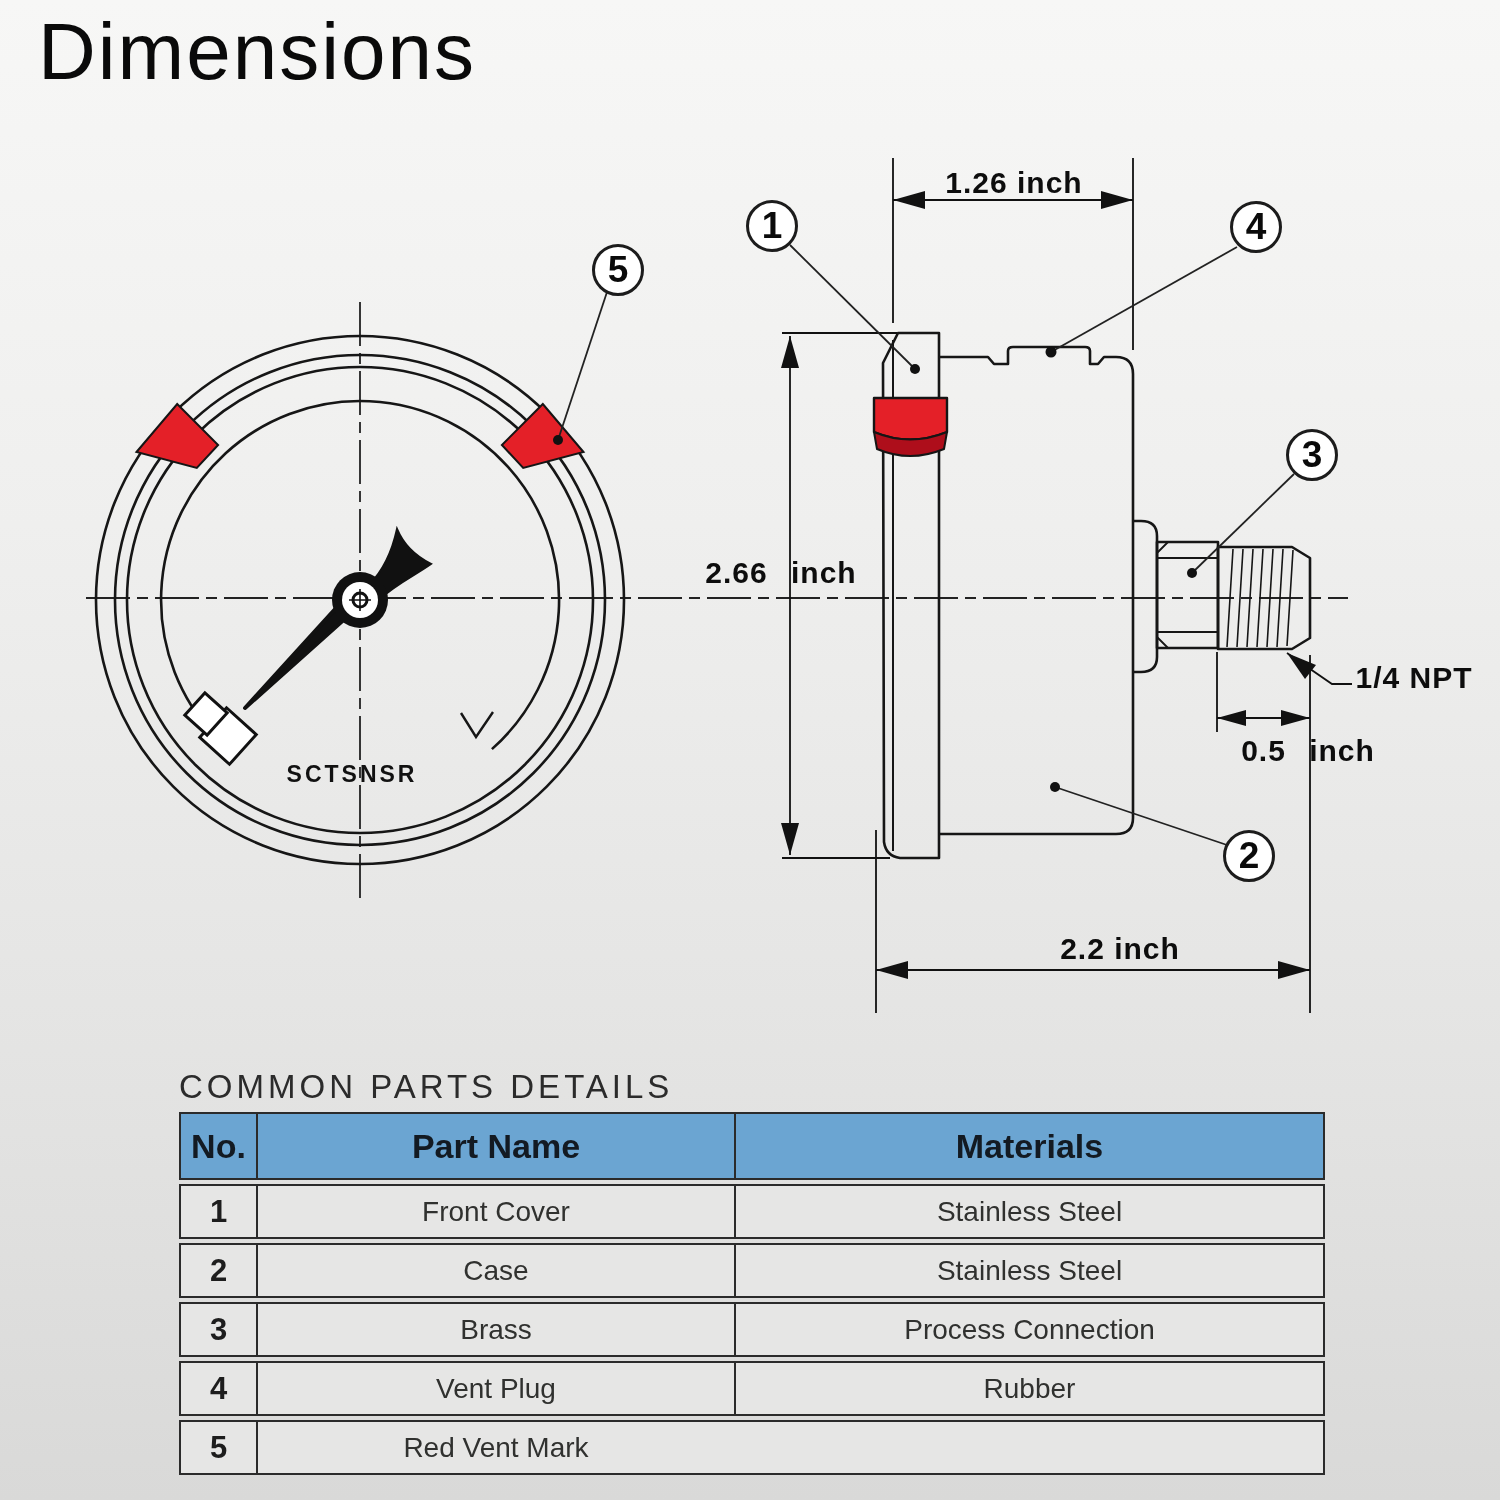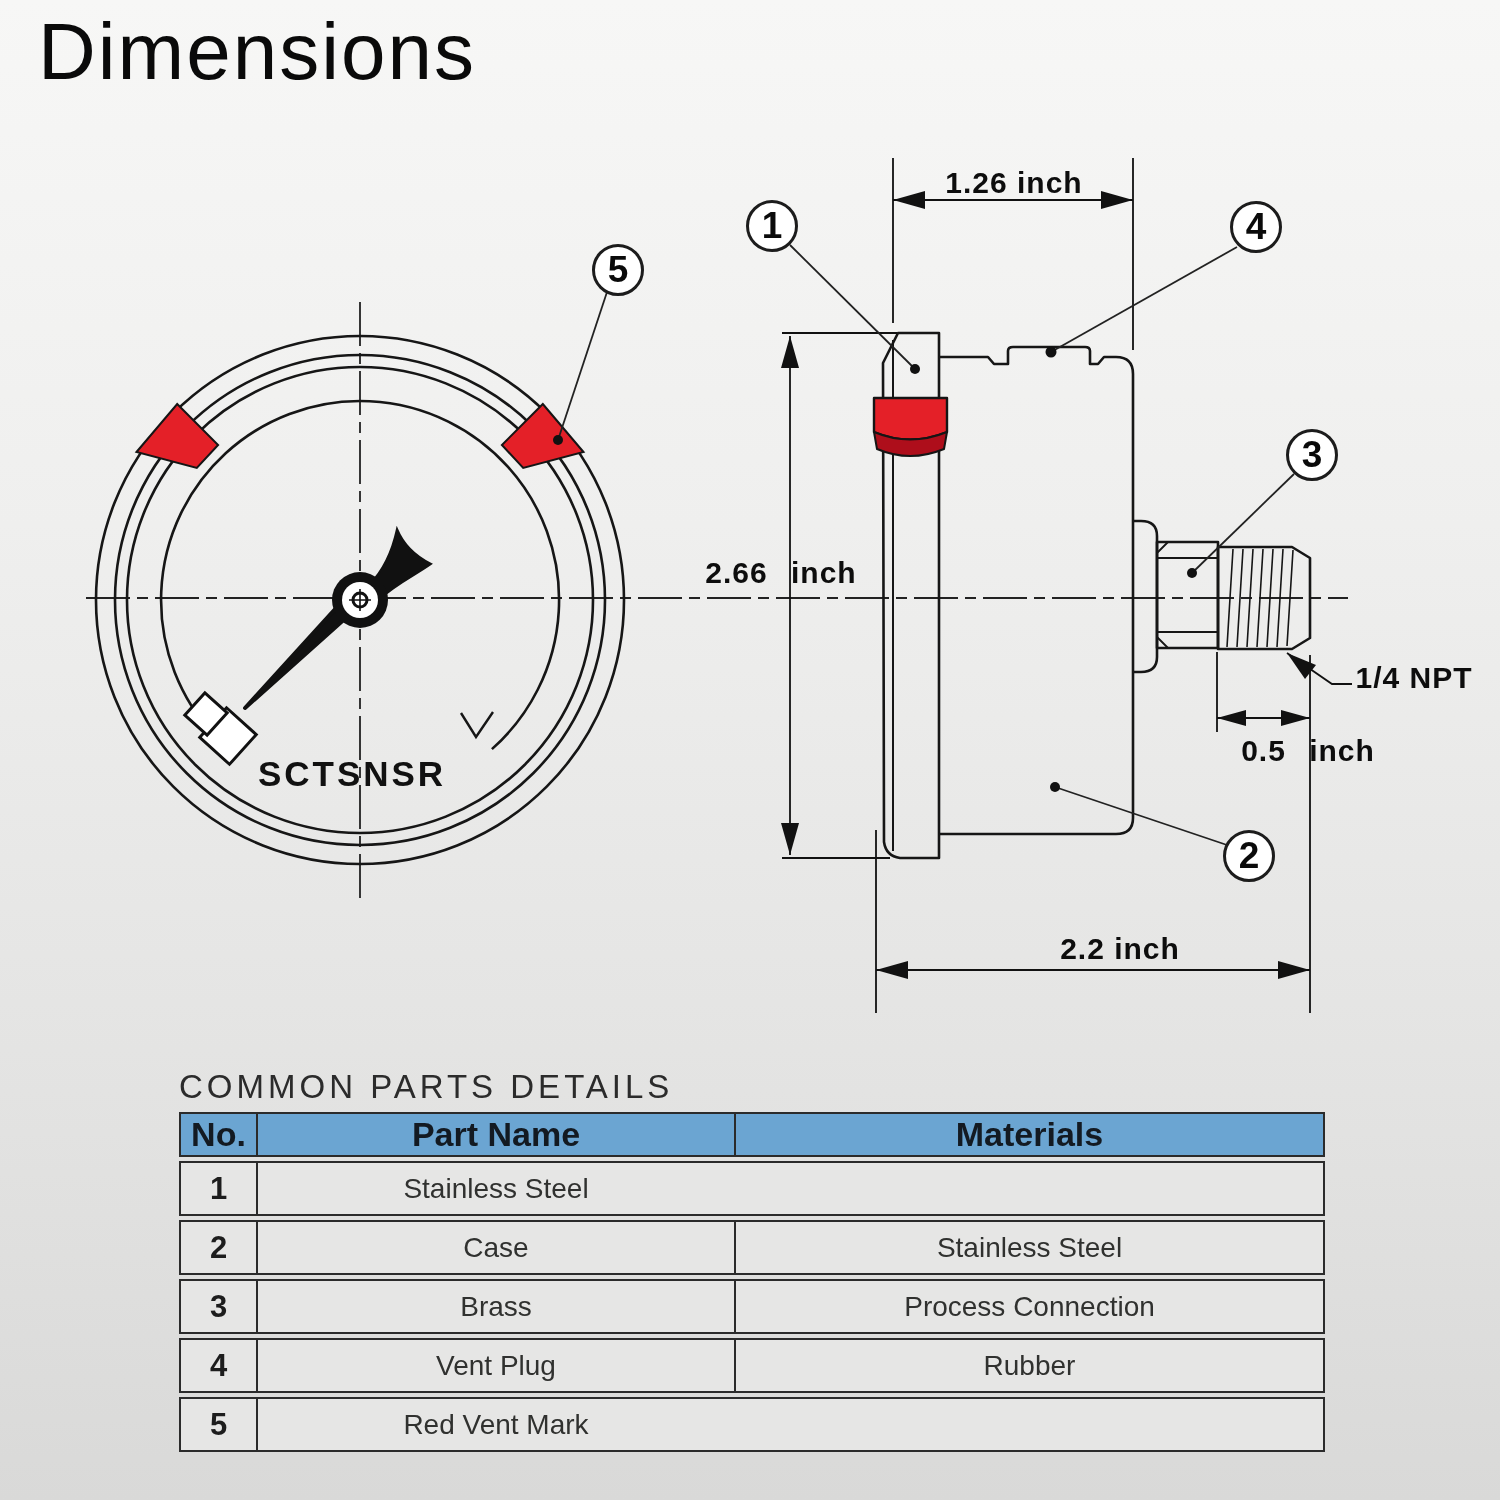--- a/index.html
+++ b/index.html
@@ -17,39 +17,39 @@
   svg.drawing{position:absolute;left:0;top:0;width:1500px;height:1500px;}
 
   .label{
     position:absolute;transform:translate(-50%,-50%);
     font-weight:700;font-size:30px;color:#0d0d0d;white-space:nowrap;
     letter-spacing:1px;
   }
   .label.gap{word-spacing:14px;}
   .brand{
     position:absolute;transform:translate(-50%,-50%);
-    font-weight:700;font-size:35px;color:#111;letter-spacing:3px;white-space:nowrap;
+    font-weight:700;font-size:23px;color:#111;letter-spacing:3px;white-space:nowrap;
   }
   .callout{
     position:absolute;width:52px;height:52px;border-radius:50%;
     background:#fff;border:3px solid #1c1c1c;box-sizing:border-box;
     display:flex;align-items:center;justify-content:center;
     font-weight:700;font-size:37px;color:#0a0a0a;
   }
   .tbl-title{
     position:absolute;left:179px;top:1068px;
     font-size:33px;color:#2b2b2b;letter-spacing:4px;font-weight:400;white-space:nowrap;
   }
   .ptable{position:absolute;left:179px;top:1112px;width:1146px;}
   .trow{
     display:grid;grid-template-columns:75px 478px 1fr;
     border:2px solid var(--line,#2b2b2b);box-sizing:border-box;
     background:#e6e6e5;
   }
-  .trow.head{height:45px;background:var(--blue,#6ba5d2);}
+  .trow.head{height:68px;background:var(--blue,#6ba5d2);}
   .trow.body{height:55px;margin-top:4px;}
   .tcell{
     display:flex;align-items:center;justify-content:center;
     border-left:2px solid var(--line,#2b2b2b);box-sizing:border-box;
     font-size:28px;color:#30312f;
   }
   .tcell:first-child{border-left:none;}
   .trow.head .tcell{font-weight:700;font-size:34px;color:#131a22;}
   .tcell.num{font-weight:700;font-size:31px;color:#1d1d1d;}
 </style>
@@ -162,20 +162,21 @@
 
   <div class="tbl-title">COMMON PARTS DETAILS</div>
   <div class="ptable">
     <div class="trow head">
       <div class="tcell">No.</div>
       <div class="tcell">Part Name</div>
       <div class="tcell">Materials</div>
     </div>
     <div class="trow body">
       <div class="tcell num">1</div>
+      <div class="tcell">Front Cover</div>
       <div class="tcell">Stainless Steel</div>
     </div>
     <div class="trow body">
       <div class="tcell num">2</div>
       <div class="tcell">Case</div>
       <div class="tcell">Stainless Steel</div>
     </div>
     <div class="trow body">
       <div class="tcell num">3</div>
       <div class="tcell">Brass</div>

